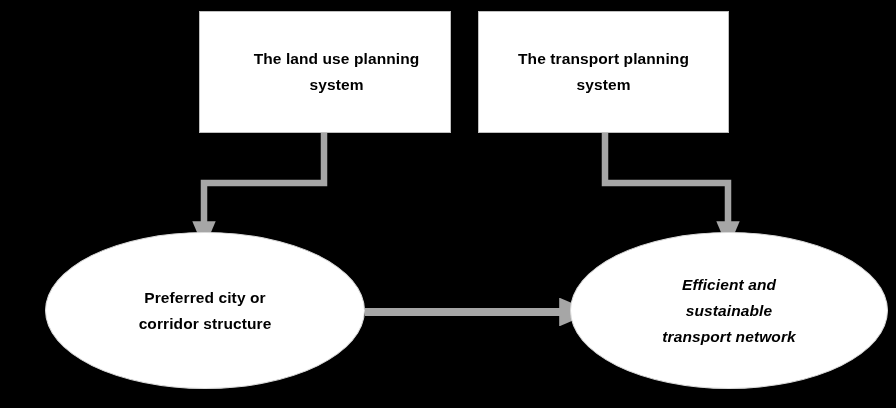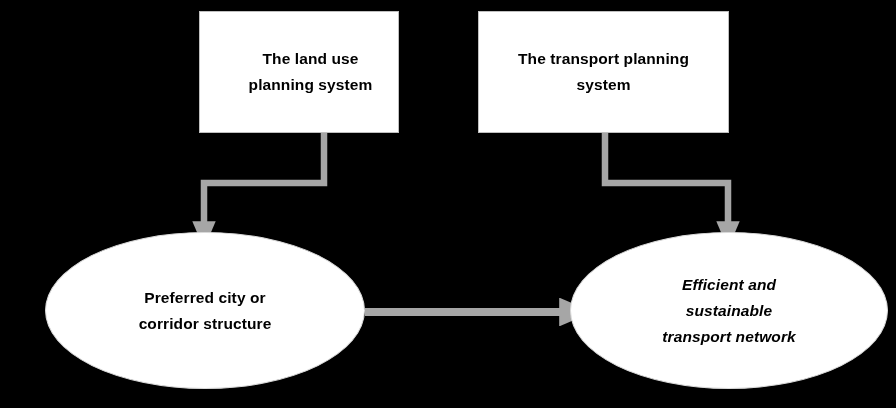--- a/index.html
+++ b/index.html
@@ -39,21 +39,21 @@
   }
   .node-label {
     color: #000000;
     font-size: 15.5px;
     font-weight: bold;
     line-height: 26px;
     letter-spacing: 0.1px;
     white-space: pre-line;
     padding: 0 10px;
   }
-  #box-land-use   { left: 199px; top: 11px;  width: 200px; height: 122px; padding-left: 23px; }
+  #box-land-use   { left: 199px; top: 11px;  width: 252px; height: 122px; padding-left: 23px; }
   #box-transport  { left: 478px; top: 11px;  width: 251px; height: 122px; }
   #ellipse-city   { left: 45px;  top: 232px; width: 320px; height: 157px; }
   #ellipse-network{ left: 570px; top: 232px; width: 318px; height: 157px; font-style: italic; }
   #ellipse-city .node-label    { max-width: 230px; }
   #ellipse-network .node-label { max-width: 230px; }
   #connectors {
     position: absolute;
     left: 0;
     top: 0;
     width: 896px;

